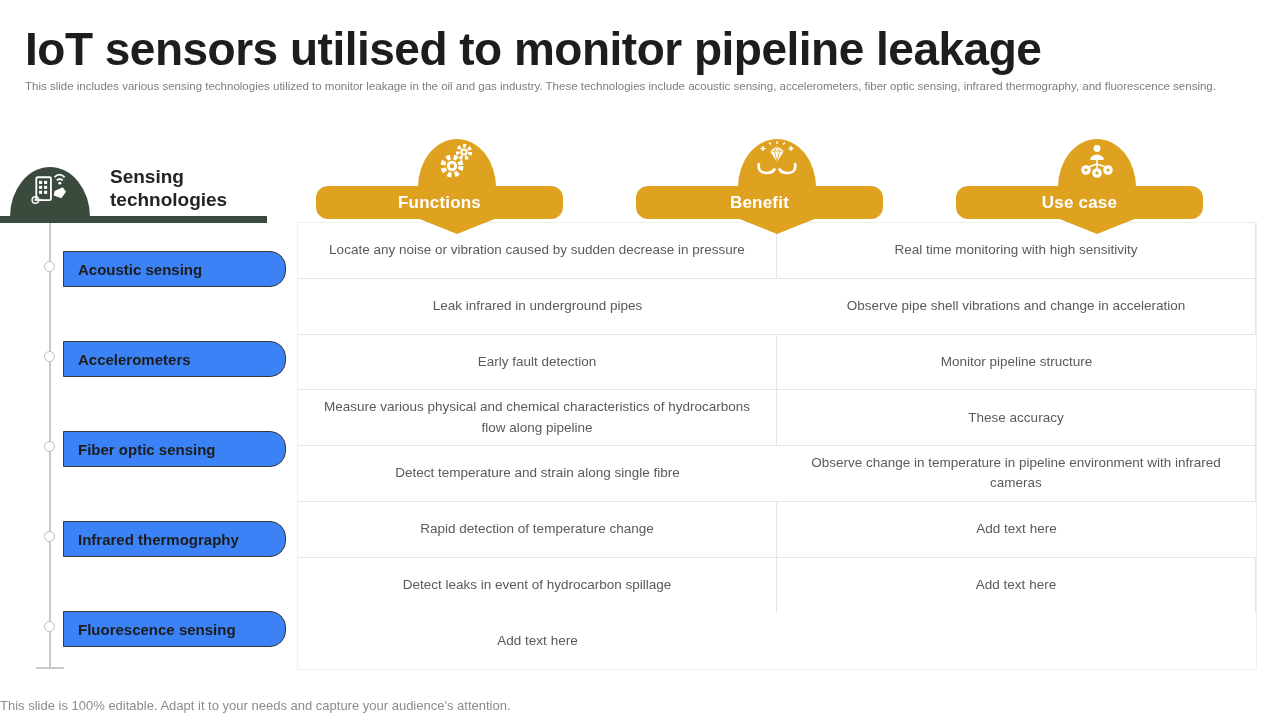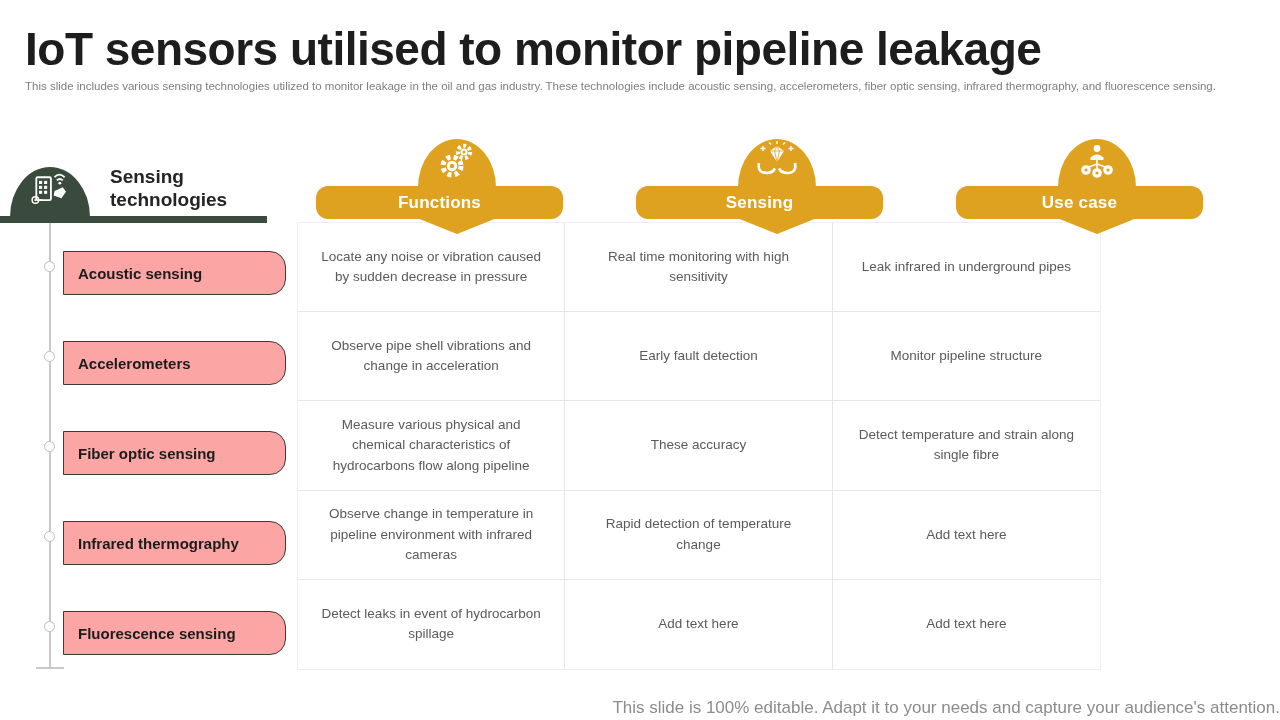--- a/index.html
+++ b/index.html
@@ -36,29 +36,29 @@
     position:absolute;left:110px;top:165px;width:170px;
     font-size:19px;font-weight:700;color:#242424;line-height:1.22;
   }
   .timeline{position:absolute;left:49px;top:223px;width:2px;height:445px;background:var(--timeline);}
   .timeline-cap{position:absolute;left:36px;top:667px;width:28px;height:2px;background:var(--timeline);}
   .marker{
     position:absolute;left:44px;width:11px;height:11px;border-radius:50%;
     background:#fff;border:1.5px solid #BDBDBD;z-index:2;
   }
   .pill{
-    position:absolute;left:63px;width:223px;height:44px;background:#fca5a5;
+    position:absolute;left:63px;width:223px;height:36px;background:#3b82f6;
     border:1.5px solid #3A3A3A;border-radius:0 16px 16px 0;
     display:flex;align-items:center;padding-left:14px;
     font-size:15px;font-weight:700;color:#1C1C1C;white-space:nowrap;
   }
   
   .grid-table{
-    position:absolute;left:297px;top:222px;width:804px;height:448px;
-    display:grid;grid-template-columns:1fr 1fr 1fr;grid-auto-rows:1fr;
+    position:absolute;left:297px;top:222px;width:960px;height:448px;
+    display:grid;grid-template-columns:1fr 1fr;grid-auto-rows:1fr;
     border:1px solid #EFEFEF;background:#fff;
   }
   .cell{
     display:flex;align-items:center;justify-content:center;text-align:center;
     padding:6px 18px;font-size:13.5px;color:var(--cell-text);line-height:1.5;
     border-bottom:1px solid var(--line);
   }
   .cell.c1,.cell.c2{border-right:1px solid var(--line);}
   .cell.last-row{border-bottom:none;}
   
@@ -73,22 +73,22 @@
     display:flex;align-items:center;justify-content:center;z-index:3;letter-spacing:0.2px;
   }
   .col-chevron{
     position:absolute;top:218px;width:80px;height:16px;background:var(--gold);
     clip-path:polygon(0 0,100% 0,50% 100%);z-index:2;
   }
   .dome-f{left:418px;} .banner-f{left:316px;} .chev-f{left:417px;}
   .dome-b{left:738px;} .banner-b{left:636px;} .chev-b{left:737px;}
   .dome-u{left:1058px;}.banner-u{left:956px;} .chev-u{left:1057px;}
   .footer{
-    position:absolute;left:0;top:698px;width:1280px;text-align:right;
-    font-size:17px;color:#8C8C8C;
+    position:absolute;left:0;top:698px;width:1280px;text-align:left;
+    font-size:13px;color:#8C8C8C;
   }
 </style>
 </head>
 <body>
 
 <h1 class="title">IoT sensors utilised to monitor pipeline leakage</h1>
 <p class="subtitle">This slide includes various sensing technologies utilized to monitor leakage in the oil and gas industry. These technologies include acoustic sensing, accelerometers, fiber optic sensing, infrared thermography, and fluorescence sensing.</p>
 
 <div class="green-dome">
   <span>
@@ -146,21 +146,21 @@
   <span>
     <svg width="46" height="40" viewBox="0 0 46 40" aria-hidden="true">
       <polygon points="16,10 23,5 30,10 23,21" fill="#fff"></polygon>
       <path d="M16,10 h14 M23,5 l-2.5,5 2.5,11 2.5,-11 z" stroke="#DFA220" stroke-width="0.8" fill="none"></path>
       <path d="M9,5 v5 M6.5,7.5 h5 M37,5 v5 M34.5,7.5 h5 M23,0 v3 M15,1.5 l2,2 M31,1.5 l-2,2" stroke="#fff" stroke-width="1.4"></path>
       <path d="M5,22 q-2,10 8,10 q5.5,0 8,-4.5" stroke="#fff" stroke-width="2.6" fill="none"></path>
       <path d="M41,22 q2,10 -8,10 q-5.5,0 -8,-4.5" stroke="#fff" stroke-width="2.6" fill="none"></path>
     </svg>
   </span>
 </div>
-<div class="col-banner banner-b">Sensing</div>
+<div class="col-banner banner-b">Benefit</div>
 <div class="col-chevron chev-b"></div>
 
 <div class="col-dome dome-u">
   <span>
     <svg width="46" height="40" viewBox="0 0 46 40" aria-hidden="true">
       <circle cx="23" cy="7.5" r="3.4" fill="#fff"></circle>
       <path d="M16.5,16.5 q6.5,-6 13,0 l0,2.5 h-13 z" fill="#fff"></path>
       <path d="M23,19 v4 M23,23 L12,27 M23,23 v6 M23,23 L34,27" stroke="#fff" stroke-width="1.6" fill="none"></path>
       <circle cx="12" cy="29" r="4.8" fill="#fff"></circle>
       <circle cx="23" cy="32" r="4.8" fill="#fff"></circle>

